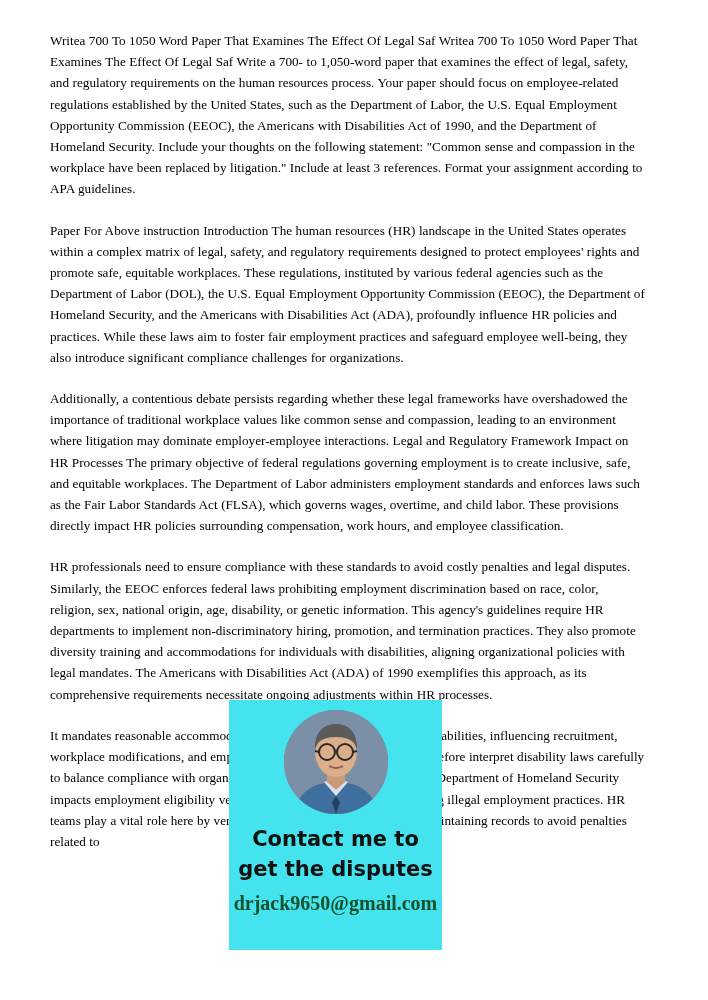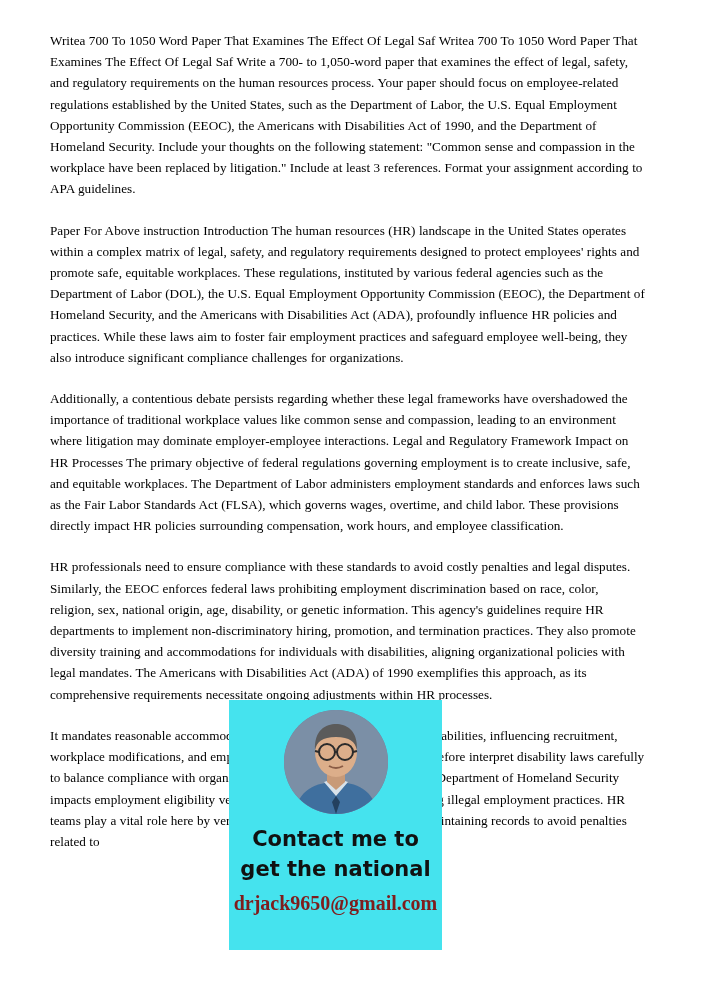--- a/index.html
+++ b/index.html
@@ -76,21 +76,21 @@
   .overlay-title .line2 { display: block; }
   .overlay-email {
     position: absolute;
     left: 0;
     top: 190px;
     width: 100%;
     font-family: "Liberation Serif", serif;
     font-weight: bold;
     font-size: 20px;
     line-height: 26px;
-    color: #7f1d1d;
+    color: #14532d;
   }
 </style>
 </head>
 <body>
 
 <div class="page">
 
   <div class="doc-body">
     <p class="para">Writea 700 To 1050 Word Paper That Examines The Effect Of Legal Saf Writea 700 To 1050 Word Paper That Examines The Effect Of Legal Saf Write a 700- to 1,050-word paper that examines the effect of legal, safety, and regulatory requirements on the human resources process. Your paper should focus on employee-related regulations established by the United States, such as the Department of Labor, the U.S. Equal Employment Opportunity Commission (EEOC), the Americans with Disabilities Act of 1990, and the Department of Homeland Security. Include your thoughts on the following statement: "Common sense and compassion in the workplace have been replaced by litigation." Include at least 3 references. Format your assignment according to APA guidelines.</p>
     <p class="para">Paper For Above instruction Introduction The human resources (HR) landscape in the United States operates within a complex matrix of legal, safety, and regulatory requirements designed to protect employees' rights and promote safe, equitable workplaces. These regulations, instituted by various federal agencies such as the Department of Labor (DOL), the U.S. Equal Employment Opportunity Commission (EEOC), the Department of Homeland Security, and the Americans with Disabilities Act (ADA), profoundly influence HR policies and practices. While these laws aim to foster fair employment practices and safeguard employee well-being, they also introduce significant compliance challenges for organizations.</p>
@@ -122,19 +122,19 @@
         <line x1="51" y1="42" x2="53" y2="42" stroke="#2b2b2b" stroke-width="2"></line>
         <line x1="31" y1="41" x2="35" y2="42" stroke="#2b2b2b" stroke-width="2"></line>
         <line x1="69" y1="42" x2="73" y2="41" stroke="#2b2b2b" stroke-width="2"></line>
 
         <path d="M45 56 Q52 60 59 56" stroke="#8a5c45" stroke-width="2" fill="none"></path>
       </svg>
     </div>
 
     <div class="overlay-title">
       <span>Contact me to</span>
-      <span class="line2">get the national</span>
+      <span class="line2">get the disputes</span>
     </div>
 
     <div class="overlay-email">drjack9650@gmail.com</div>
   </div>
 
 </div>
 
 </body></html>

